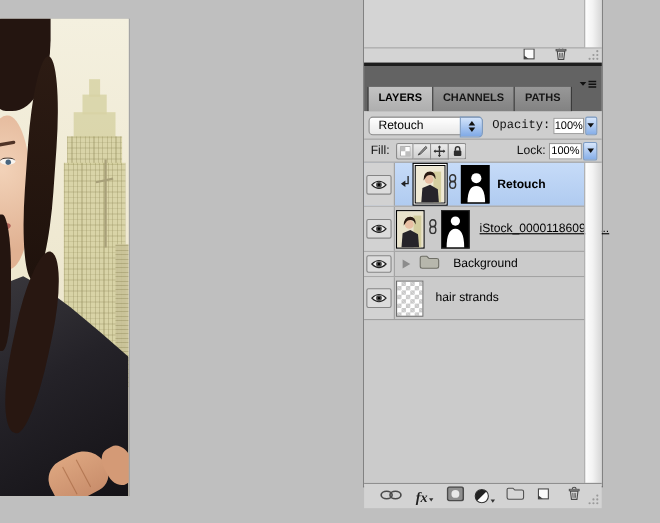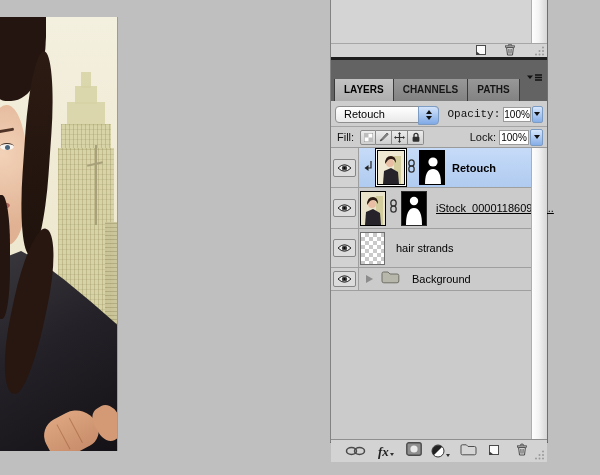--- a/index.html
+++ b/index.html
@@ -318,51 +318,51 @@
           <span class="maskthumb" style="margin-left:3px;">
             <svg width="24" height="33" viewBox="0 0 24 33" style="display:block;">
                 <rect width="24" height="33" fill="#000"></rect>
                 <circle cx="12" cy="9" r="4.2" fill="#fff"></circle>
                 <path d="M4 33 Q4 16 12 16 Q20 16 20 33 Z" fill="#fff"></path>
               </svg>
           </span>
           <span class="lname" style="margin-left:9px;text-decoration:underline;">iStock_000011860998...</span>
         </div>
 
+        <div class="lrow" style="height:22px;">
+          <div class="eyecell">
+              <span class="eyebox" style="height:14px;">
+            <svg width="15" height="10" viewBox="0 0 15 10">
+                  <path d="M1 5 Q7.5 -1.5 14 5 Q7.5 11.5 1 5 Z" fill="#eee" stroke="#222"></path>
+                  <circle cx="7.5" cy="5" r="2.6" fill="#444"></circle>
+                  <circle cx="7.5" cy="5" r="1.1" fill="#000"></circle>
+                </svg>
+          </span>
+            </div>
+          <span class="disc-tri" style="margin-left:7px;"></span>
+          <span style="margin-left:8px;">
+            <svg width="19" height="14" viewBox="0 0 19 14">
+                <path d="M1 3.5 Q1 2 2.5 2 H7 L9 4 H16 Q17.8 4 17.8 5.5 V11 Q17.8 12.8 16 12.8 H2.8 Q1 12.8 1 11 Z" fill="#b7b7ac" stroke="#6f6f66"></path>
+              </svg>
+          </span>
+          <span class="lname" style="margin-left:12px;">Background</span>
+        </div>
+
         <div class="lrow" style="height:38px;">
           <div class="eyecell">
               <span class="eyebox">
             <svg width="15" height="10" viewBox="0 0 15 10">
                   <path d="M1 5 Q7.5 -1.5 14 5 Q7.5 11.5 1 5 Z" fill="#eee" stroke="#222"></path>
                   <circle cx="7.5" cy="5" r="2.6" fill="#444"></circle>
                   <circle cx="7.5" cy="5" r="1.1" fill="#000"></circle>
                 </svg>
           </span>
             </div>
           <span class="checker" style="margin-left:1px;"></span>
           <span class="lname" style="margin-left:11px;">hair strands</span>
-        </div>
-
-        <div class="lrow" style="height:22px;">
-          <div class="eyecell">
-              <span class="eyebox" style="height:14px;">
-            <svg width="15" height="10" viewBox="0 0 15 10">
-                  <path d="M1 5 Q7.5 -1.5 14 5 Q7.5 11.5 1 5 Z" fill="#eee" stroke="#222"></path>
-                  <circle cx="7.5" cy="5" r="2.6" fill="#444"></circle>
-                  <circle cx="7.5" cy="5" r="1.1" fill="#000"></circle>
-                </svg>
-          </span>
-            </div>
-          <span class="disc-tri" style="margin-left:7px;"></span>
-          <span style="margin-left:8px;">
-            <svg width="19" height="14" viewBox="0 0 19 14">
-                <path d="M1 3.5 Q1 2 2.5 2 H7 L9 4 H16 Q17.8 4 17.8 5.5 V11 Q17.8 12.8 16 12.8 H2.8 Q1 12.8 1 11 Z" fill="#b7b7ac" stroke="#6f6f66"></path>
-              </svg>
-          </span>
-          <span class="lname" style="margin-left:12px;">Background</span>
         </div>
 
       </div>
       <div class="scrollstrip"></div>
     </div>
 
     <div class="btoolbar">
       <span style="margin-left:14px;">
         <svg width="21" height="10" viewBox="0 0 21 10">
             <ellipse cx="6.5" cy="5" rx="5" ry="3.4" fill="none" stroke="#4a4a4a" stroke-width="1.5"></ellipse>

